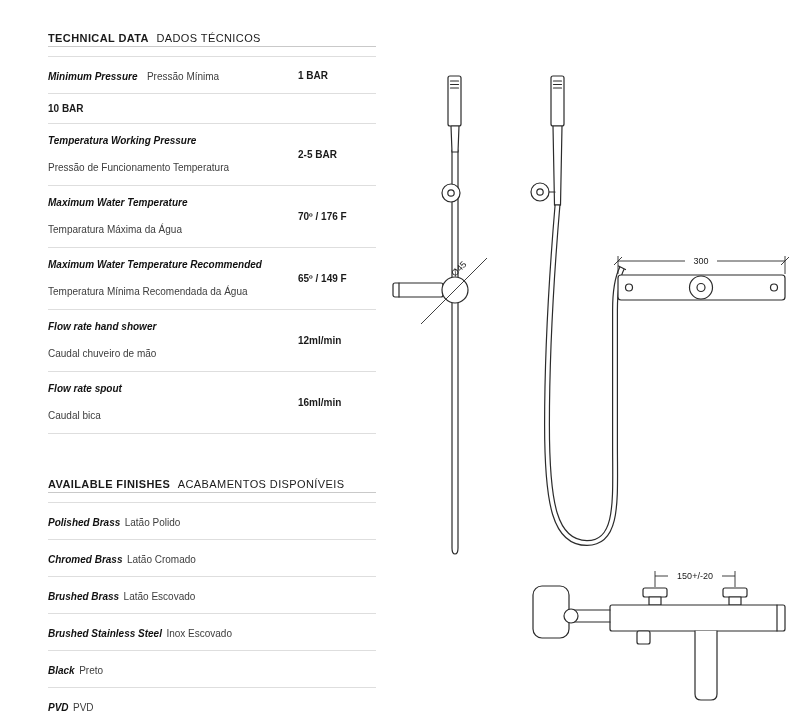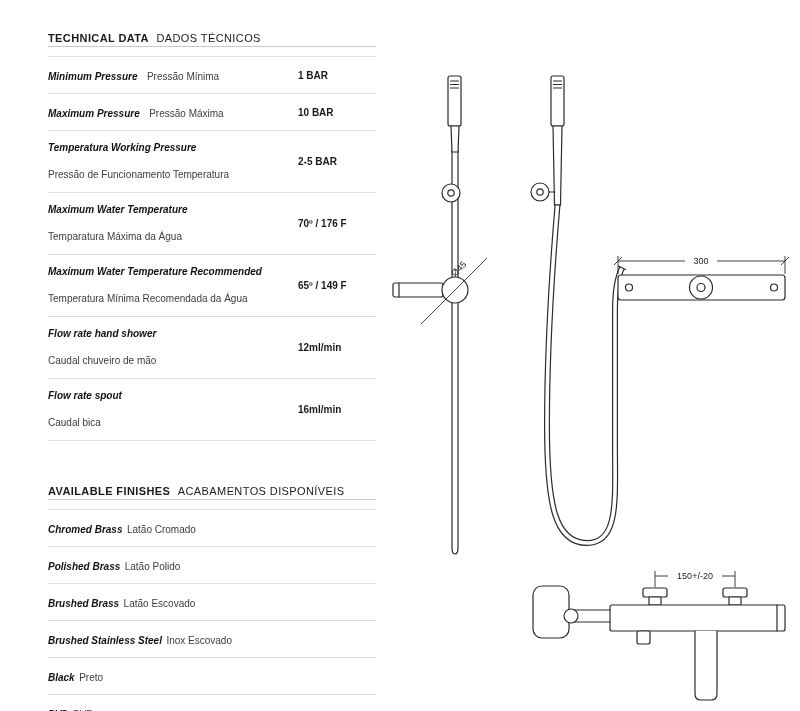--- a/index.html
+++ b/index.html
@@ -46,24 +46,20 @@
 
   <div class="t-table">
     <div class="t-row inline">
       <div class="t-label">
         <span class="en">Minimum Pressure</span>
         <span class="pt">Pressão Mínima</span>
       </div>
       <div class="t-value">1 BAR</div>
     </div>
     <div class="t-row inline">
-      <div class="t-label">
-        <span class="en">Maximum Pressure</span>
-        <span class="pt">Pressão Máxima</span>
-      </div>
       <div class="t-value">10 BAR</div>
     </div>
     <div class="t-row stacked">
       <div class="t-label">
         <span class="en">Temperatura Working Pressure</span>
         <span class="pt">Pressão de Funcionamento Temperatura</span>
       </div>
       <div class="t-value">2-5 BAR</div>
     </div>
     <div class="t-row stacked">
@@ -96,26 +92,26 @@
     </div>
   </div>
 
   <div class="finishes-section">
     <div class="section-heading">
       <span class="h-en">AVAILABLE FINISHES</span>
       <span class="h-pt">ACABAMENTOS DISPONÍVEIS</span>
     </div>
     <div class="f-table">
       <div class="f-row">
+        <span class="en">Polished Brass</span>
+        <span class="pt">Latão Polido</span>
+      </div>
+      <div class="f-row">
         <span class="en">Chromed Brass</span>
         <span class="pt">Latão Cromado</span>
-      </div>
-      <div class="f-row">
-        <span class="en">Polished Brass</span>
-        <span class="pt">Latão Polido</span>
       </div>
       <div class="f-row">
         <span class="en">Brushed Brass</span>
         <span class="pt">Latão Escovado</span>
       </div>
       <div class="f-row">
         <span class="en">Brushed Stainless Steel</span>
         <span class="pt">Inox Escovado</span>
       </div>
       <div class="f-row">

